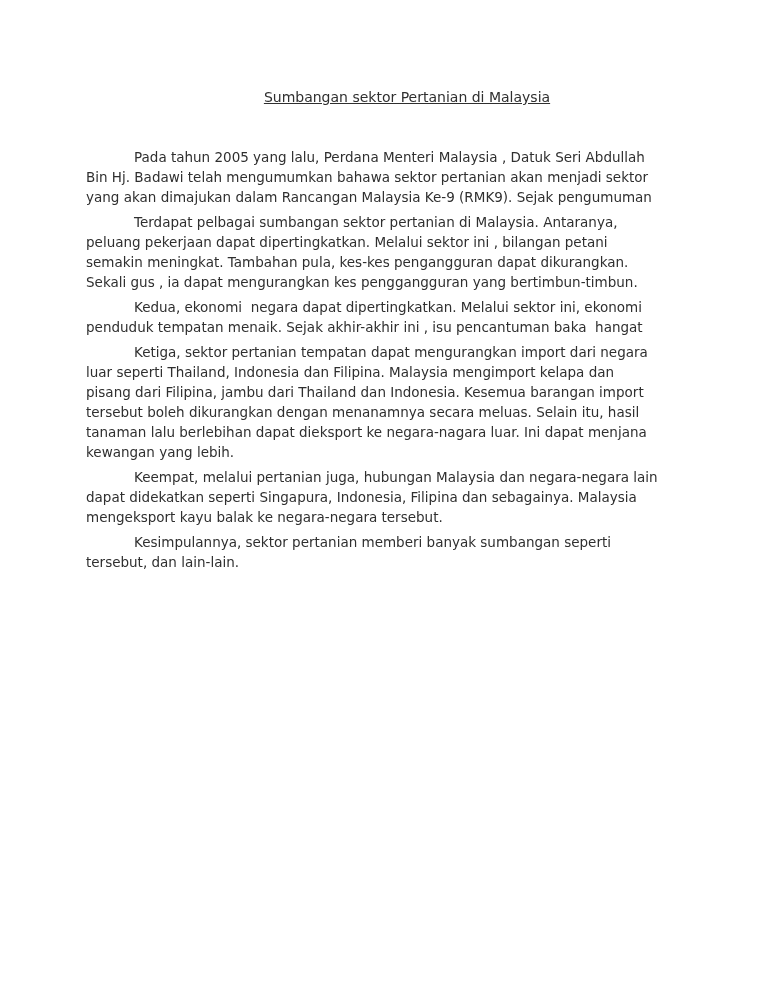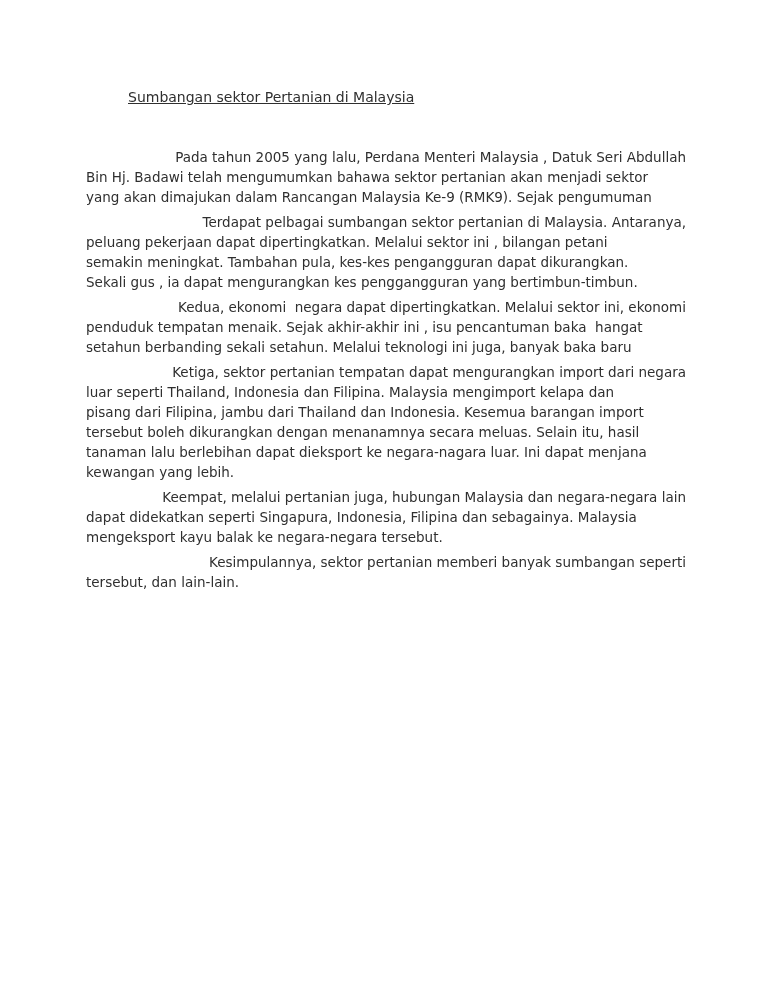--- a/index.html
+++ b/index.html
@@ -24,36 +24,36 @@
   .content {
     position: absolute;
     left: 86px;
     top: 88px;
     width: 600px;
   }
   .doc-title {
     font-size: 14px;
     font-weight: normal;
     line-height: 18px;
+    text-align: center;
     text-decoration: underline;
     padding-left: 42px;       
     margin: 0 0 41px 0;
     white-space: pre;
   }
   .para {
     margin: 0 0 5px 0;
   }
   .line {
     white-space: pre;         
     line-height: 20px;
     height: 20px;
   }
   .line.first {
     padding-left: 48px;       
-    text-align: right;
   }
 </style>
 </head>
 <body>
 
 <div class="page">
   <div class="content">
 
     <h1 class="doc-title">Sumbangan sektor Pertanian di Malaysia</h1>
 
@@ -66,21 +66,20 @@
     <div class="para">
       <div class="line first">Terdapat pelbagai sumbangan sektor pertanian di Malaysia. Antaranya,</div>
       <div class="line">peluang pekerjaan dapat dipertingkatkan. Melalui sektor ini , bilangan petani</div>
       <div class="line">semakin meningkat. Tambahan pula, kes-kes pengangguran dapat dikurangkan.</div>
       <div class="line">Sekali gus , ia dapat mengurangkan kes penggangguran yang bertimbun-timbun.</div>
     </div>
 
     <div class="para">
       <div class="line first">Kedua, ekonomi  negara dapat dipertingkatkan. Melalui sektor ini, ekonomi</div>
       <div class="line">penduduk tempatan menaik. Sejak akhir-akhir ini , isu pencantuman baka  hangat</div>
-      <div class="line">setahun berbanding sekali setahun. Melalui teknologi ini juga, banyak baka baru</div>
     </div>
 
     <div class="para">
       <div class="line first">Ketiga, sektor pertanian tempatan dapat mengurangkan import dari negara</div>
       <div class="line">luar seperti Thailand, Indonesia dan Filipina. Malaysia mengimport kelapa dan</div>
       <div class="line">pisang dari Filipina, jambu dari Thailand dan Indonesia. Kesemua barangan import</div>
       <div class="line">tersebut boleh dikurangkan dengan menanamnya secara meluas. Selain itu, hasil</div>
       <div class="line">tanaman lalu berlebihan dapat dieksport ke negara-nagara luar. Ini dapat menjana</div>
       <div class="line">kewangan yang lebih.</div>
     </div>

